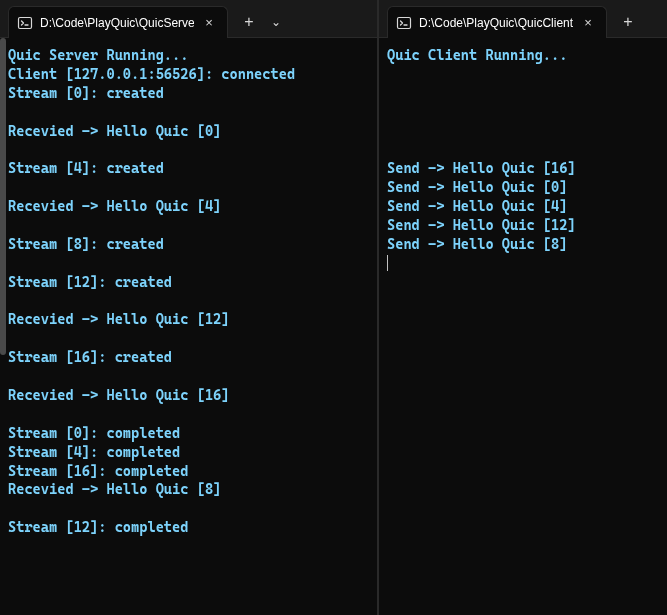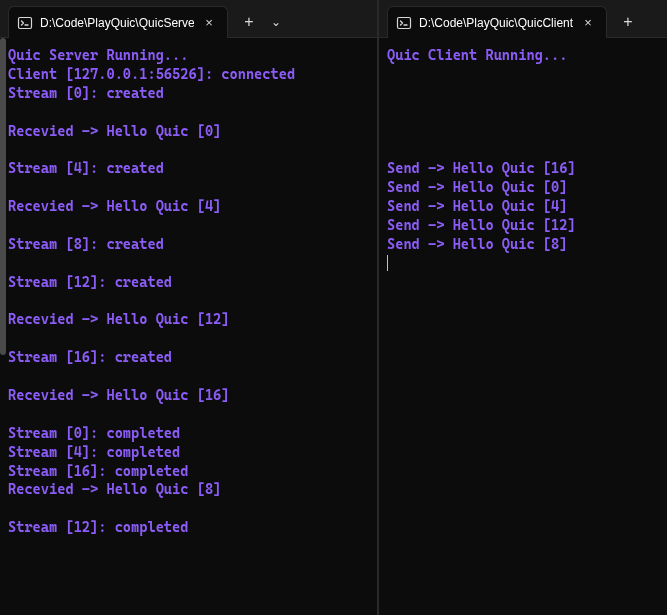--- a/index.html
+++ b/index.html
@@ -109,21 +109,21 @@
       align-items: center;
       justify-content: center;
       color: #d8d8d8;
       font-size: 12px;
       cursor: pointer;
       font-family: "Segoe UI", Arial, sans-serif;
     }
     .terminal {
       flex: 1;
       padding: 8px 4px 4px 8px;
-      color: #8b5cf6;
+      color: #7dd3fc;
       white-space: pre;
       line-height: 1.35;
       overflow: hidden;
       font-weight: bold;
       letter-spacing: 0;
     }
     .cursor {
       display: inline-block;
       width: 1px;
       height: 16px;

